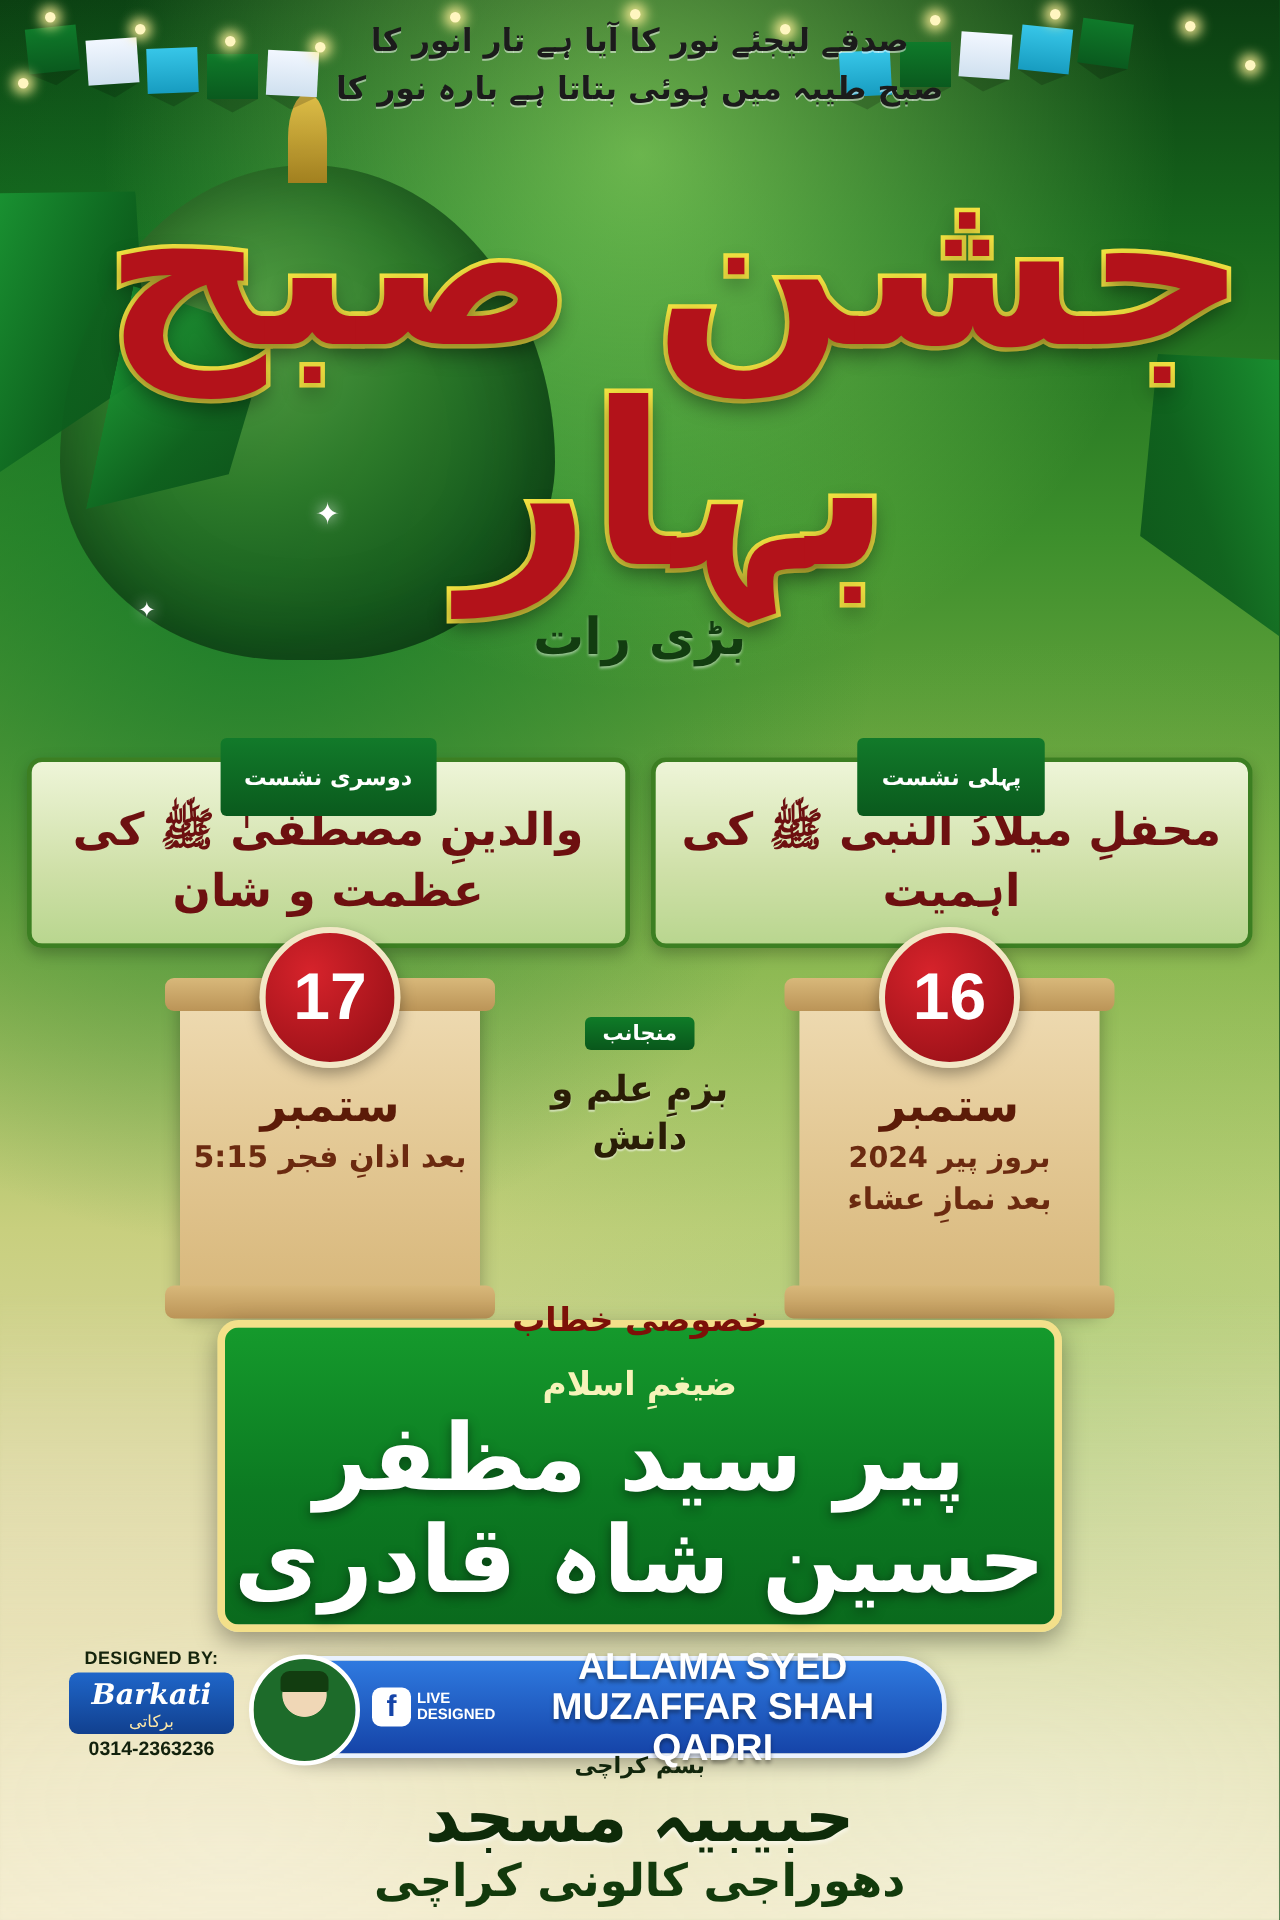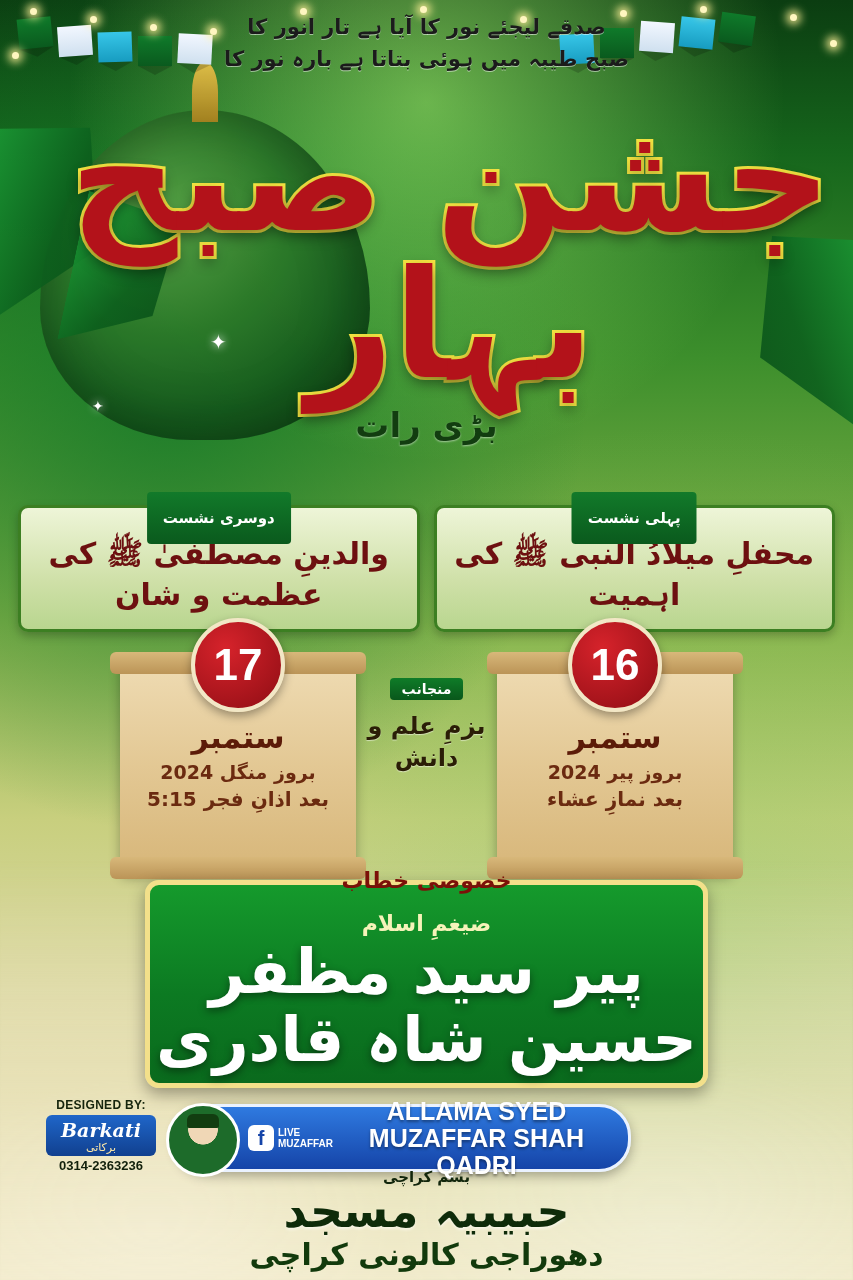--- a/index.html
+++ b/index.html
@@ -107,21 +107,21 @@
   .session .txt{
     font-family:"DejaVu Sans",sans-serif;font-size:30px;font-weight:bold;
     color:#6d1010;line-height:1.35;
   }
 
   
   .dates{
     position:absolute;top:630px;left:0;right:0;height:250px;
   }
   .scroll{
-    position:absolute;top:28px;width:236px;height:215px;
+    position:absolute;top:28px;width:200px;height:215px;
     background:linear-gradient(180deg,#efdcb4,#e3c894 50%,#d7b679);
     border-radius:8px;
     box-shadow:0 5px 12px rgba(0,0,0,.3);
     direction:rtl;text-align:center;
   }
   .scroll:before,.scroll:after{
     content:"";position:absolute;left:-10px;right:-10px;height:22px;
     background:linear-gradient(180deg,#d8b87a,#bb9457);border-radius:6px;
   }
   .scroll:before{top:-6px;}
@@ -301,21 +301,20 @@
     </div>
 
     <div class="center-chip">
       <div class="top">منجانب</div>
       <div class="mid">بزمِ علم و دانش</div>
     </div>
 
     <div class="scroll scroll-left">
       <div class="badge">17</div>
       <div class="line1">ستمبر</div>
-      <div class="line2">بروز منگل 2024</div>
       <div class="line3">بعد اذانِ فجر 5:15</div>
     </div>
   </div>
 
   <div class="speaker-panel">
     <div class="khas">خصوصی خطاب</div>
     <div class="deg">ضیغمِ اسلام</div>
     <div class="name">پیر سید مظفر حسین شاہ قادری</div>
   </div>
 
@@ -328,21 +327,21 @@
     <div class="phone">0314-2363236</div>
   </div>
 
   <div class="live-bar">
     <div class="avatar">
       <div class="cap"></div>
     </div>
     <div class="fb">f</div>
     <div class="live-txt">
       <div>LIVE</div>
-      <div>MUZAFFAR</div>
+      <div>DESIGNED</div>
     </div>
     <div class="live-name">
       <div>ALLAMA SYED</div>
       <div>MUZAFFAR SHAH QADRI</div>
     </div>
   </div>
 
   <div class="footer">
     <div class="crest">بسم کراچی</div>
     <div class="mosque">حبیبیہ مسجد</div>

